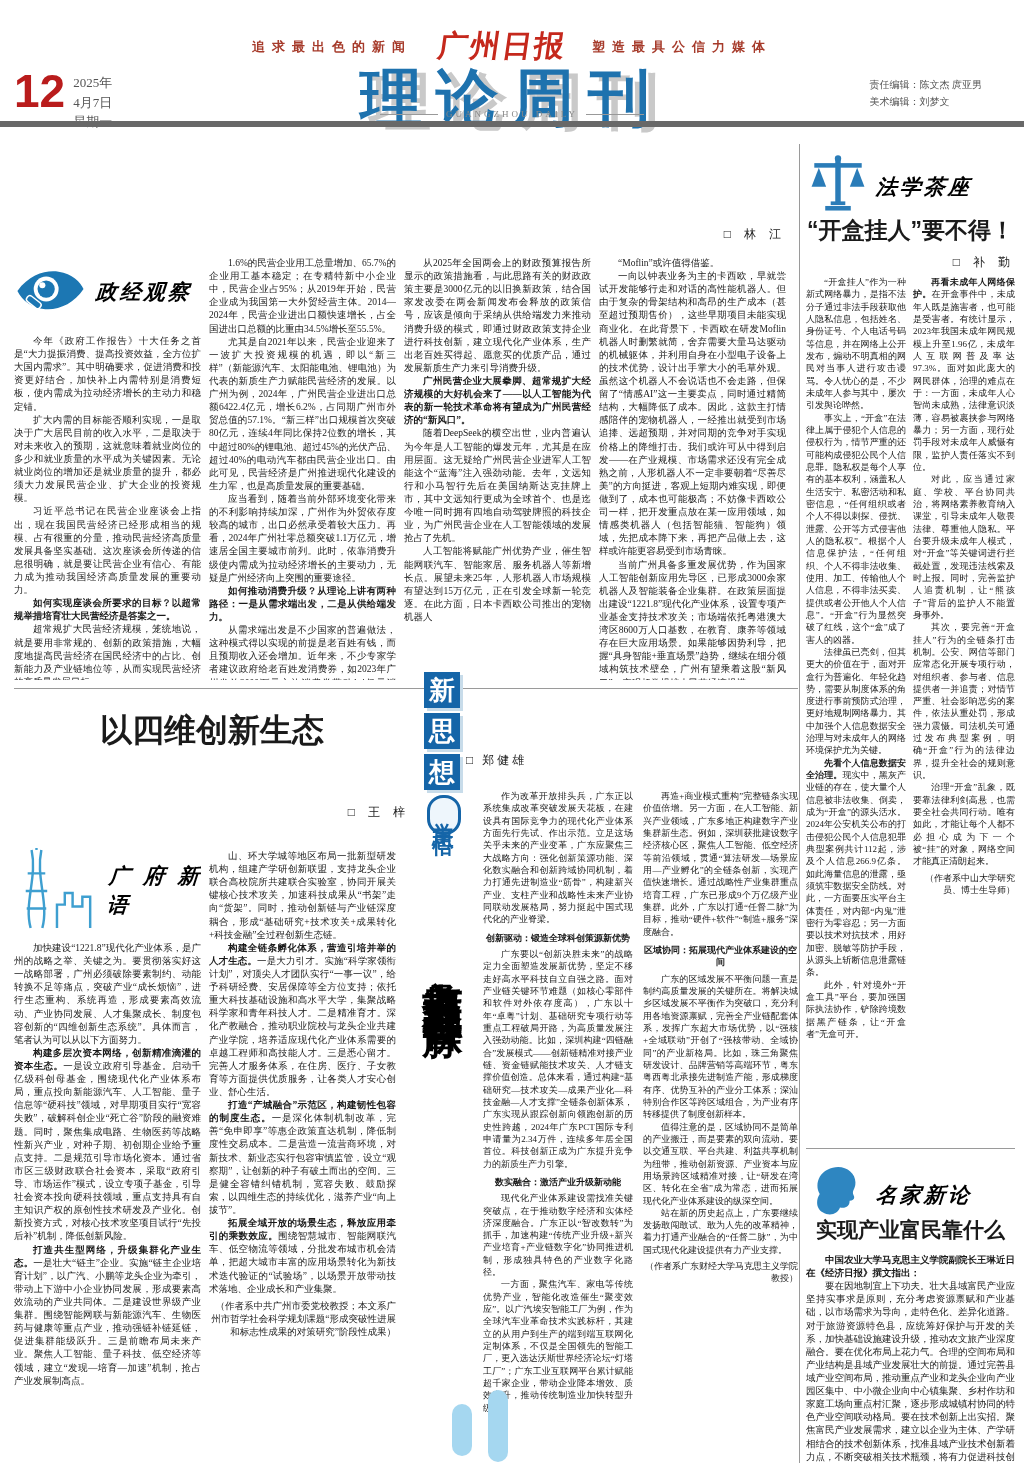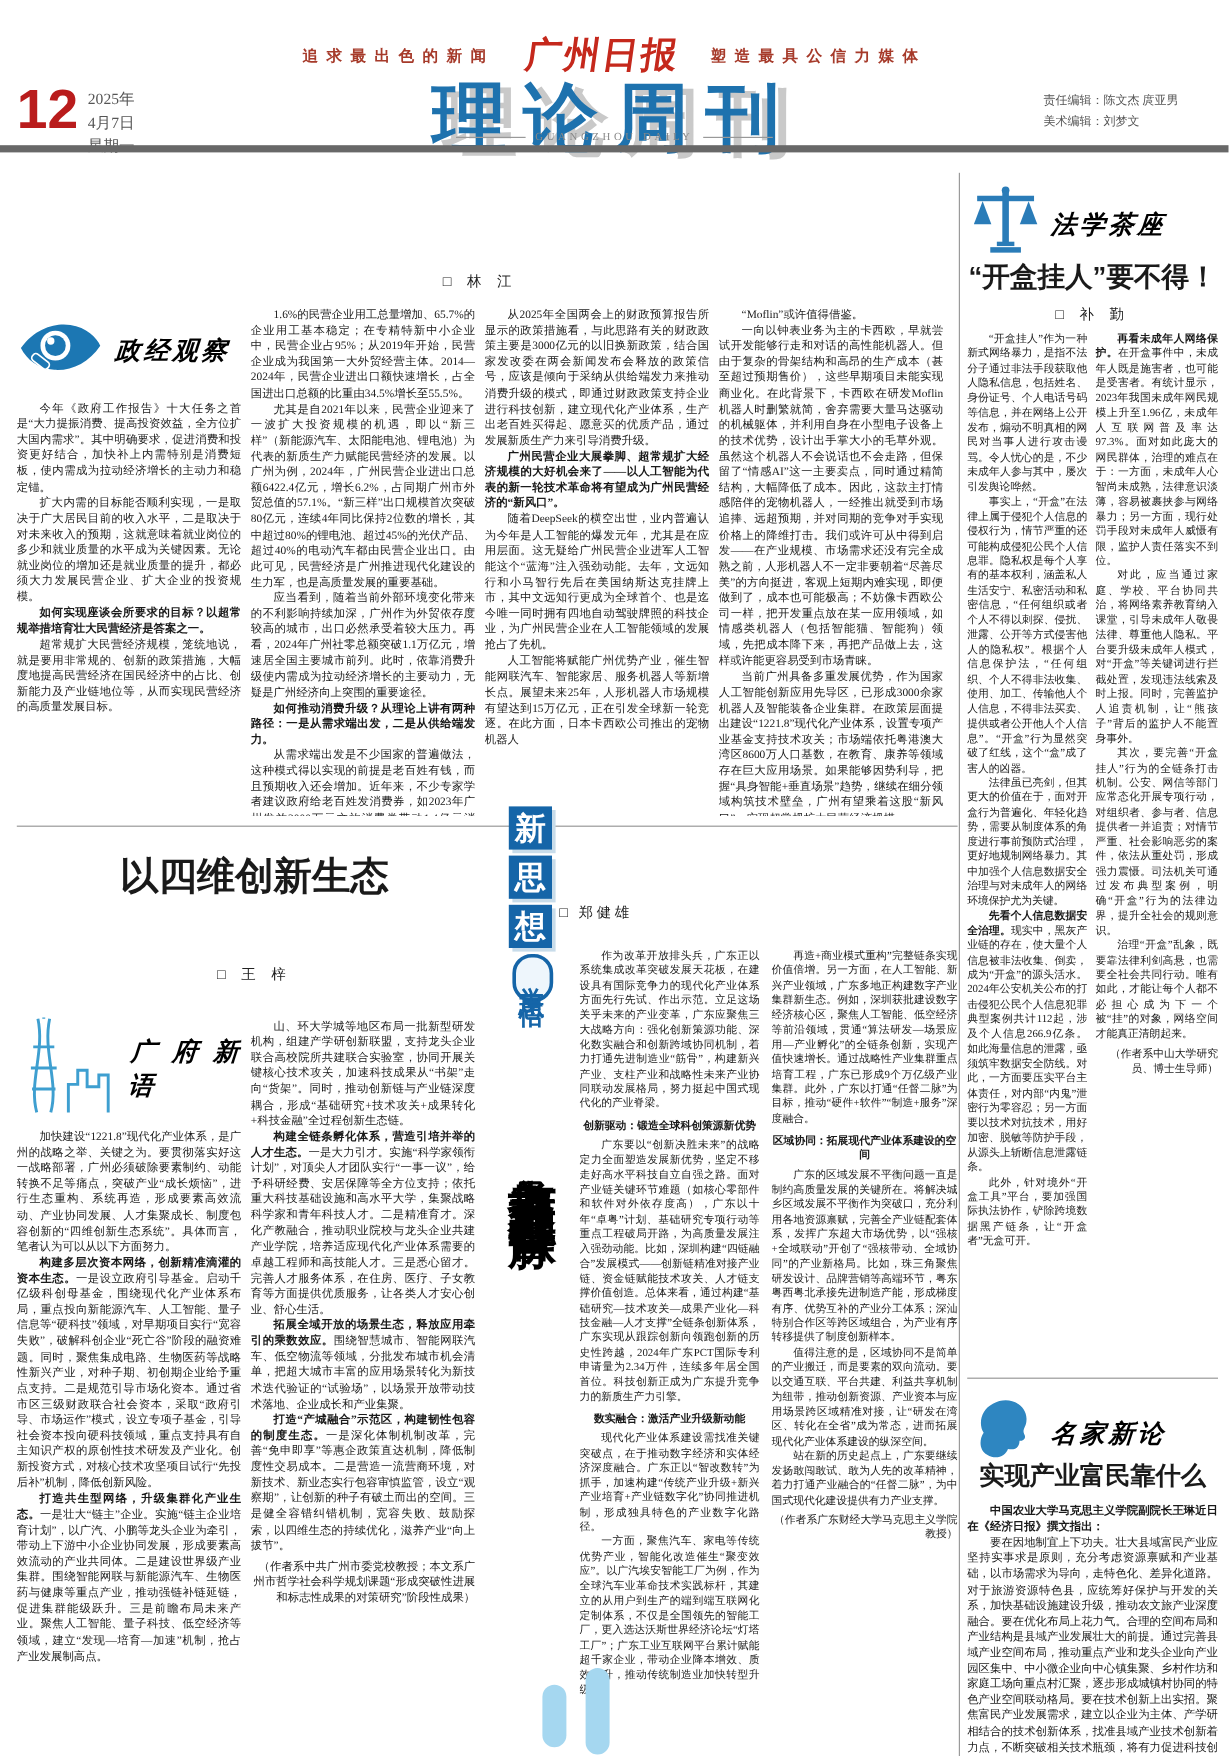--- a/index.html
+++ b/index.html
@@ -27,21 +27,21 @@
   
   .bodycol{position:absolute;overflow:hidden;text-align:justify;}
   .bodycol p.para{margin:0;text-indent:2em;}
   .bodycol .subhead{font-weight:bold;font-family:"Liberation Sans","DejaVu Sans",sans-serif;text-align:center;margin:6px 0 4px 0;}
   .bodycol .credit{text-align:right;margin-top:4px;}
   .f95{font-size:9.5px;line-height:1.38;}
   .f90{font-size:9px;line-height:1.37;}
   
   .main-headline{position:absolute;left:14px;top:140px;width:772px;text-align:center;
                  font-size:44px;font-weight:900;letter-spacing:0px;color:#000;line-height:1.25;}
-  .byline{position:absolute;text-align:center;font-size:12px;letter-spacing:5px;color:#222;}
+  .byline{position:absolute;text-align:right;font-size:12px;letter-spacing:5px;color:#222;}
   .colicon{display:flex;align-items:center;gap:10px;height:70px;margin-bottom:8px;}
   .colicon .label{font-size:21px;font-weight:900;font-style:italic;letter-spacing:3px;color:#000;
                   font-family:"Liberation Serif","DejaVu Serif",serif;transform:skewX(-4deg);}
   
   .law-title{position:absolute;left:806px;top:203px;width:209px;text-align:center;
              font-size:23px;font-weight:900;font-family:"Liberation Sans","DejaVu Sans",sans-serif;}
   
   .eco-title{position:absolute;left:14px;top:698px;width:396px;text-align:center;
              font-size:32px;font-weight:900;line-height:1.25;font-family:"Liberation Sans","DejaVu Sans",sans-serif;}
   
@@ -104,20 +104,21 @@
           <circle cx="33" cy="23" r="9" fill="#1c77b3"></circle>
           <circle cx="29" cy="19" r="3.2" fill="#fff"></circle>
           <rect x="12" y="33" width="17" height="7" rx="3" transform="rotate(38 20 36)" fill="#1c77b3" stroke="#fff" stroke-width="1.5"></rect>
         </svg>
       </span>
       <span class="label">政经观察</span>
     </div>
     <div>
         <p class="para">今年《政府工作报告》十大任务之首是“大力提振消费、提高投资效益，全方位扩大国内需求”。其中明确要求，促进消费和投资更好结合，加快补上内需特别是消费短板，使内需成为拉动经济增长的主动力和稳定锚。</p>
         <p class="para">扩大内需的目标能否顺利实现，一是取决于广大居民目前的收入水平，二是取决于对未来收入的预期，这就意味着就业岗位的多少和就业质量的水平成为关键因素。无论就业岗位的增加还是就业质量的提升，都必须大力发展民营企业、扩大企业的投资规模。</p>
+        <p class="para">习近平总书记在民营企业座谈会上指出，现在我国民营经济已经形成相当的规模、占有很重的分量，推动民营经济高质量发展具备坚实基础。这次座谈会所传递的信息很明确，就是要让民营企业有信心、有能力成为推动我国经济高质量发展的重要动力。</p>
         <p class="para"><b>如何实现座谈会所要求的目标？以超常规举措培育壮大民营经济是答案之一。</b></p>
         <p class="para">超常规扩大民营经济规模，笼统地说，就是要用非常规的、创新的政策措施，大幅度地提高民营经济在国民经济中的占比、创新能力及产业链地位等，从而实现民营经济的高质量发展目标。</p>
       </div>
   </div>
   <div class="bodycol f95" style="left:209px;top:245px;width:187px;height:423px;">
       <p class="para">1.6%的民营企业用工总量增加、65.7%的企业用工基本稳定；在专精特新中小企业中，民营企业占95%；从2019年开始，民营企业成为我国第一大外贸经营主体。2014—2024年，民营企业进出口额快速增长，占全国进出口总额的比重由34.5%增长至55.5%。</p>
       <p class="para">尤其是自2021年以来，民营企业迎来了一波扩大投资规模的机遇，即以“新三样”（新能源汽车、太阳能电池、锂电池）为代表的新质生产力赋能民营经济的发展。以广州为例，2024年，广州民营企业进出口总额6422.4亿元，增长6.2%，占同期广州市外贸总值的57.1%。“新三样”出口规模首次突破80亿元，连续4年同比保持2位数的增长，其中超过80%的锂电池、超过45%的光伏产品、超过40%的电动汽车都由民营企业出口。由此可见，民营经济是广州推进现代化建设的生力军，也是高质量发展的重要基础。</p>
       <p class="para">应当看到，随着当前外部环境变化带来的不利影响持续加深，广州作为外贸依存度较高的城市，出口必然承受着较大压力。再看，2024年广州社零总额突破1.1万亿元，增速居全国主要城市前列。此时，依靠消费升级使内需成为拉动经济增长的主要动力，无疑是广州经济向上突围的重要途径。</p>
       <p class="para"><b>如何推动消费升级？从理论上讲有两种路径：一是从需求端出发，二是从供给端发力。</b></p>
       <p class="para">从需求端出发是不少国家的普遍做法，这种模式得以实现的前提是老百姓有钱，而且预期收入还会增加。近年来，不少专家学者建议政府给老百姓发消费券，如2023年广州发放2000万元文旅消费券带动1.4亿元消费，就是遵循这一思路。</p>
@@ -185,22 +186,22 @@
     </div>
     <div>
         <p class="para">加快建设“1221.8”现代化产业体系，是广州的战略之举、关键之为。要贯彻落实好这一战略部署，广州必须破除要素制约、动能转换不足等痛点，突破产业“成长烦恼”，进行生态重构、系统再造，形成要素高效流动、产业协同发展、人才集聚成长、制度包容创新的“四维创新生态系统”。具体而言，笔者认为可以从以下方面努力。</p>
         <p class="para"><b>构建多层次资本网络，创新精准滴灌的资本生态。</b>一是设立政府引导基金。启动千亿级科创母基金，围绕现代化产业体系布局，重点投向新能源汽车、人工智能、量子信息等“硬科技”领域，对早期项目实行“宽容失败”，破解科创企业“死亡谷”阶段的融资难题。同时，聚焦集成电路、生物医药等战略性新兴产业，对种子期、初创期企业给予重点支持。二是规范引导市场化资本。通过省市区三级财政联合社会资本，采取“政府引导、市场运作”模式，设立专项子基金，引导社会资本投向硬科技领域，重点支持具有自主知识产权的原创性技术研发及产业化。创新投资方式，对核心技术攻坚项目试行“先投后补”机制，降低创新风险。</p>
         <p class="para"><b>打造共生型网络，升级集群化产业生态。</b>一是壮大“链主”企业。实施“链主企业培育计划”，以广汽、小鹏等龙头企业为牵引，带动上下游中小企业协同发展，形成要素高效流动的产业共同体。二是建设世界级产业集群。围绕智能网联与新能源汽车、生物医药与健康等重点产业，推动强链补链延链，促进集群能级跃升。三是前瞻布局未来产业。聚焦人工智能、量子科技、低空经济等领域，建立“发现—培育—加速”机制，抢占产业发展制高点。</p>
       </div>
   </div>
   <div class="bodycol f95" style="left:209px;top:838px;width:187px;height:620px;">
       <p class="para">山、环大学城等地区布局一批新型研发机构，组建产学研创新联盟，支持龙头企业联合高校院所共建联合实验室，协同开展关键核心技术攻关，加速科技成果从“书架”走向“货架”。同时，推动创新链与产业链深度耦合，形成“基础研究+技术攻关+成果转化+科技金融”全过程创新生态链。</p>
       <p class="para"><b>构建全链条孵化体系，营造引培并举的人才生态。</b>一是大力引才。实施“科学家领衔计划”，对顶尖人才团队实行“一事一议”，给予科研经费、安居保障等全方位支持；依托重大科技基础设施和高水平大学，集聚战略科学家和青年科技人才。二是精准育才。深化产教融合，推动职业院校与龙头企业共建产业学院，培养适应现代化产业体系需要的卓越工程师和高技能人才。三是悉心留才。完善人才服务体系，在住房、医疗、子女教育等方面提供优质服务，让各类人才安心创业、舒心生活。</p>
+      <p class="para"><b>打造“产城融合”示范区，构建韧性包容的制度生态。</b>一是深化体制机制改革，完善“免申即享”等惠企政策直达机制，降低制度性交易成本。二是营造一流营商环境，对新技术、新业态实行包容审慎监管，设立“观察期”，让创新的种子有破土而出的空间。三是健全容错纠错机制，宽容失败、鼓励探索，以四维生态的持续优化，滋养产业“向上拔节”。</p>
       <p class="para"><b>拓展全域开放的场景生态，释放应用牵引的乘数效应。</b>围绕智慧城市、智能网联汽车、低空物流等领域，分批发布城市机会清单，把超大城市丰富的应用场景转化为新技术迭代验证的“试验场”，以场景开放带动技术落地、企业成长和产业集聚。</p>
-      <p class="para"><b>打造“产城融合”示范区，构建韧性包容的制度生态。</b>一是深化体制机制改革，完善“免申即享”等惠企政策直达机制，降低制度性交易成本。二是营造一流营商环境，对新技术、新业态实行包容审慎监管，设立“观察期”，让创新的种子有破土而出的空间。三是健全容错纠错机制，宽容失败、鼓励探索，以四维生态的持续优化，滋养产业“向上拔节”。</p>
       <div class="credit">（作者系中共广州市委党校教授；本文系广州市哲学社会科学规划课题“形成突破性进展和标志性成果的对策研究”阶段性成果）</div>
     </div>
 
   <div class="badge">
     <div class="tile">新</div>
     <div class="tile">思</div>
     <div class="tile">想</div>
     <div class="pill">学思悟</div>
   </div>
   <div class="byline" style="left:466px;top:740px;width:150px;letter-spacing:3px;text-align:left;">□ 郑健雄</div>

